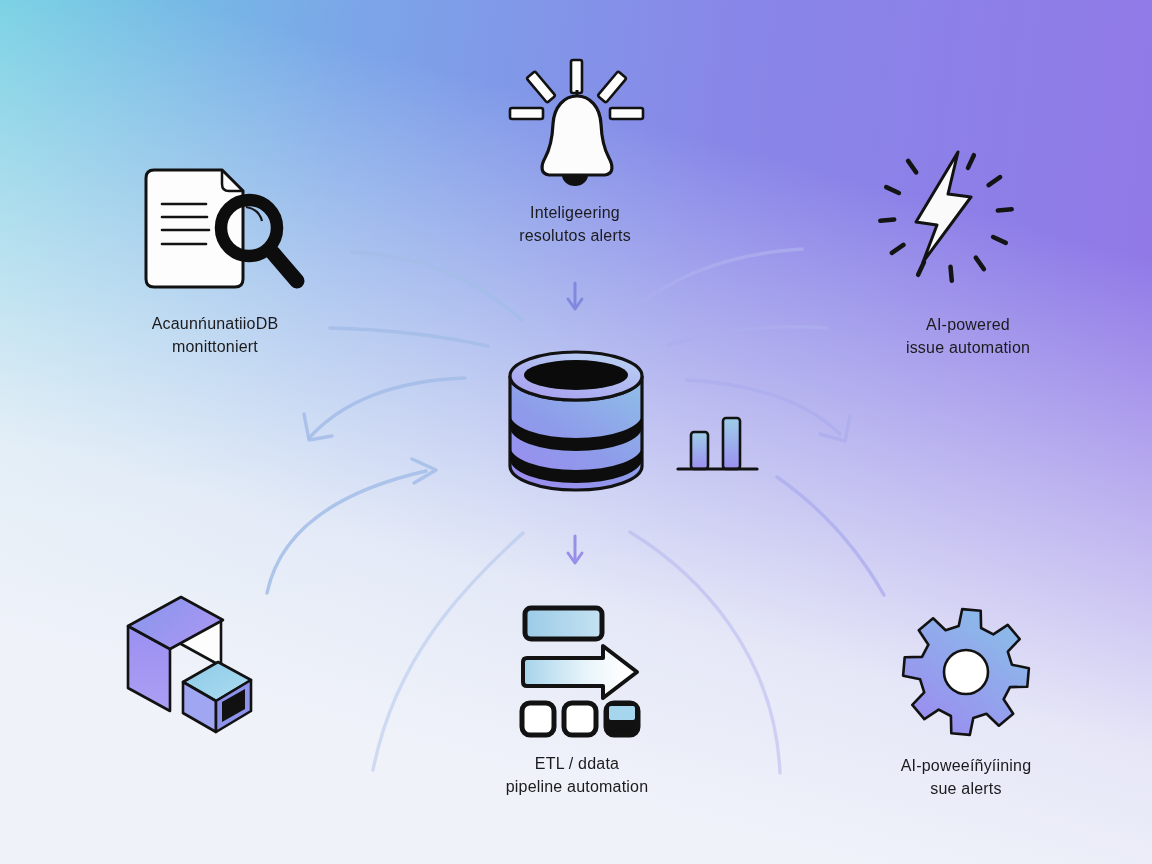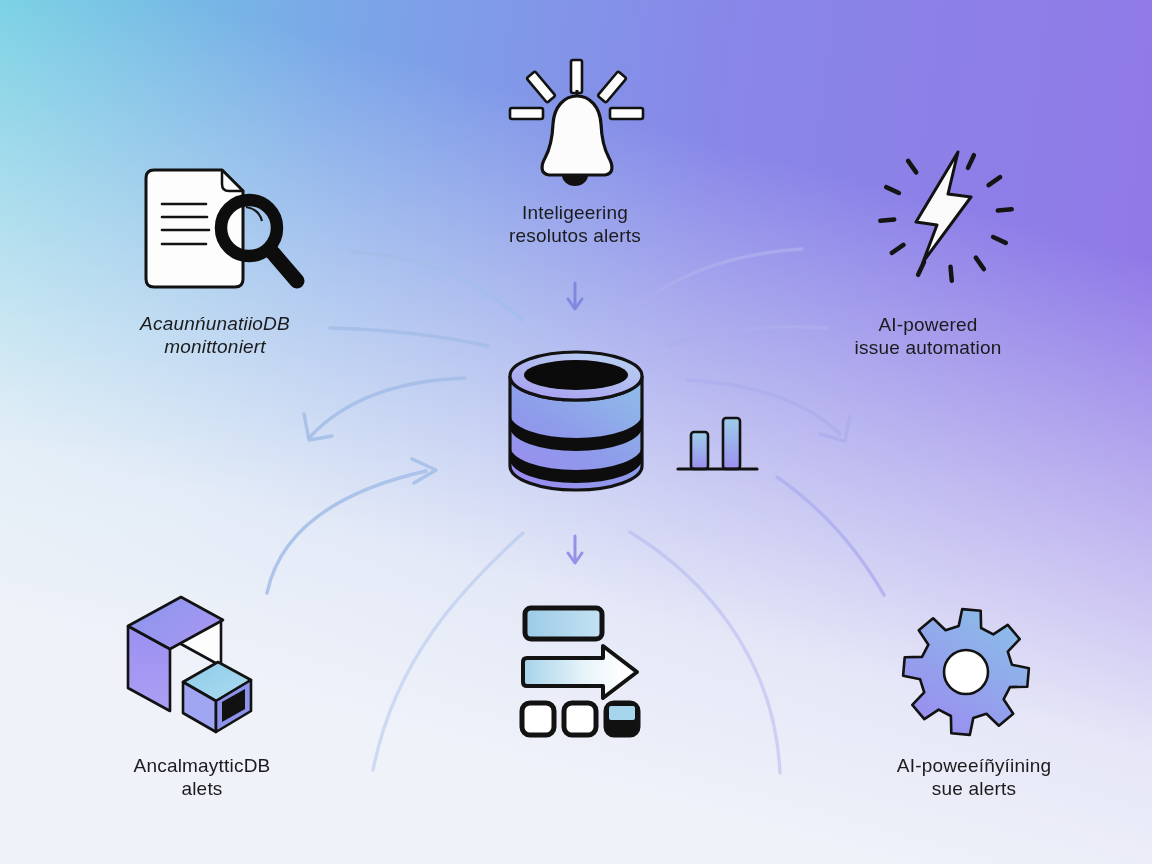--- a/index.html
+++ b/index.html
@@ -6,21 +6,21 @@
   .stage{
     position:relative;width:1152px;height:864px;overflow:hidden;
     font-family:"Liberation Sans",sans-serif;
     background:
       linear-gradient(195deg, rgba(239,242,249,0) 22%, rgba(239,242,249,0.5) 45%, rgba(239,242,249,0.9) 64%, #eff2f9 80%),
       linear-gradient(97deg, #70cfe2 0%, #7ba6e8 28%, #8887e8 58%, #9277e7 100%);
   }
   .scene{position:absolute;left:0;top:0;width:1152px;height:864px;}
   .label{
     position:absolute;transform:translateX(-50%);
-    text-align:center;font-size:19px;line-height:23px;
+    text-align:center;font-size:16px;line-height:23px;
     color:#1b1b1d;white-space:nowrap;letter-spacing:0.2px;
   }
   .curve{fill:none;stroke-linecap:round;stroke-linejoin:round;}
   .curveL{stroke:#a3bde8;stroke-width:3.4;opacity:0.85;}
   .curveR{stroke:#adaeee;stroke-width:3.4;opacity:0.8;}
   .curveFade{opacity:0.45;}
   .smallArrow{fill:none;stroke-linecap:round;stroke-linejoin:round;stroke-width:3;}
   .ink{stroke:#121212;}
 </style>
 </head>
@@ -176,34 +176,34 @@
       <rect x="606" y="703" width="32" height="32" rx="8" fill="#111111" class="ink" stroke-width="5"></rect>
       <rect x="609" y="706" width="26" height="14" rx="2" fill="#a6d6ee"></rect>
     </g>
 
     <g>
       <path id="gear-body" d="M958.7,626.1 L962.2,609.1 L980.7,610.7 L981.1,628.0 L993.3,634.4 L993.3,634.4 L1007.7,624.8 L1019.7,639.1 L1007.8,651.6 L1011.9,664.7 L1011.9,664.7 L1028.9,668.2 L1027.3,686.7 L1010.0,687.1 L1003.6,699.3 L1003.6,699.3 L1013.2,713.7 L998.9,725.7 L986.4,713.8 L973.3,717.9 L973.3,717.9 L969.8,734.9 L951.3,733.3 L950.9,716.0 L938.7,709.6 L938.7,709.6 L924.3,719.2 L912.3,704.9 L924.2,692.4 L920.1,679.3 L920.1,679.3 L903.1,675.8 L904.7,657.3 L922.0,656.9 L928.4,644.7 L928.4,644.7 L918.8,630.3 L933.1,618.3 L945.6,630.2 L958.7,626.1 Z" fill="url(#gGear)" class="ink" stroke-width="2.6" stroke-linejoin="round"></path>
       <circle cx="966" cy="672" r="22" fill="#ffffff" class="ink" stroke-width="2.6"></circle>
     </g>
   </svg>
 
-  <div class="label" style="left:215px; top:312px;font-style:italic;">
+  <div class="label" style="left:215px; top:312px;">
     <div>AcaunńunatiioDB</div>
     <div>monittoniert</div>
   </div>
   <div class="label" style="left:575px; top:201px;">
     <div>Inteligeering</div>
     <div>resolutos alerts</div>
   </div>
-  <div class="label" style="left:928px; top:313px;">
+  <div class="label" style="left:968px; top:313px;">
     <div>AI-powered</div>
     <div>issue automation</div>
   </div>
-  <div class="label" style="left:202px; top:754px;">
-    <div>AncalmaytticDB</div>
-    <div>alets</div>
-  </div>
-  <div class="label" style="left:966px; top:754px;margin-left:8px;">
+  <div class="label" style="left:577px; top:752px;">
+    <div>ETL / ddata</div>
+    <div>pipeline automation</div>
+  </div>
+  <div class="label" style="left:966px; top:754px;">
     <div>AI-poweeíñyíining</div>
     <div>sue alerts</div>
   </div>
 
 </div>
 
 </body></html>

